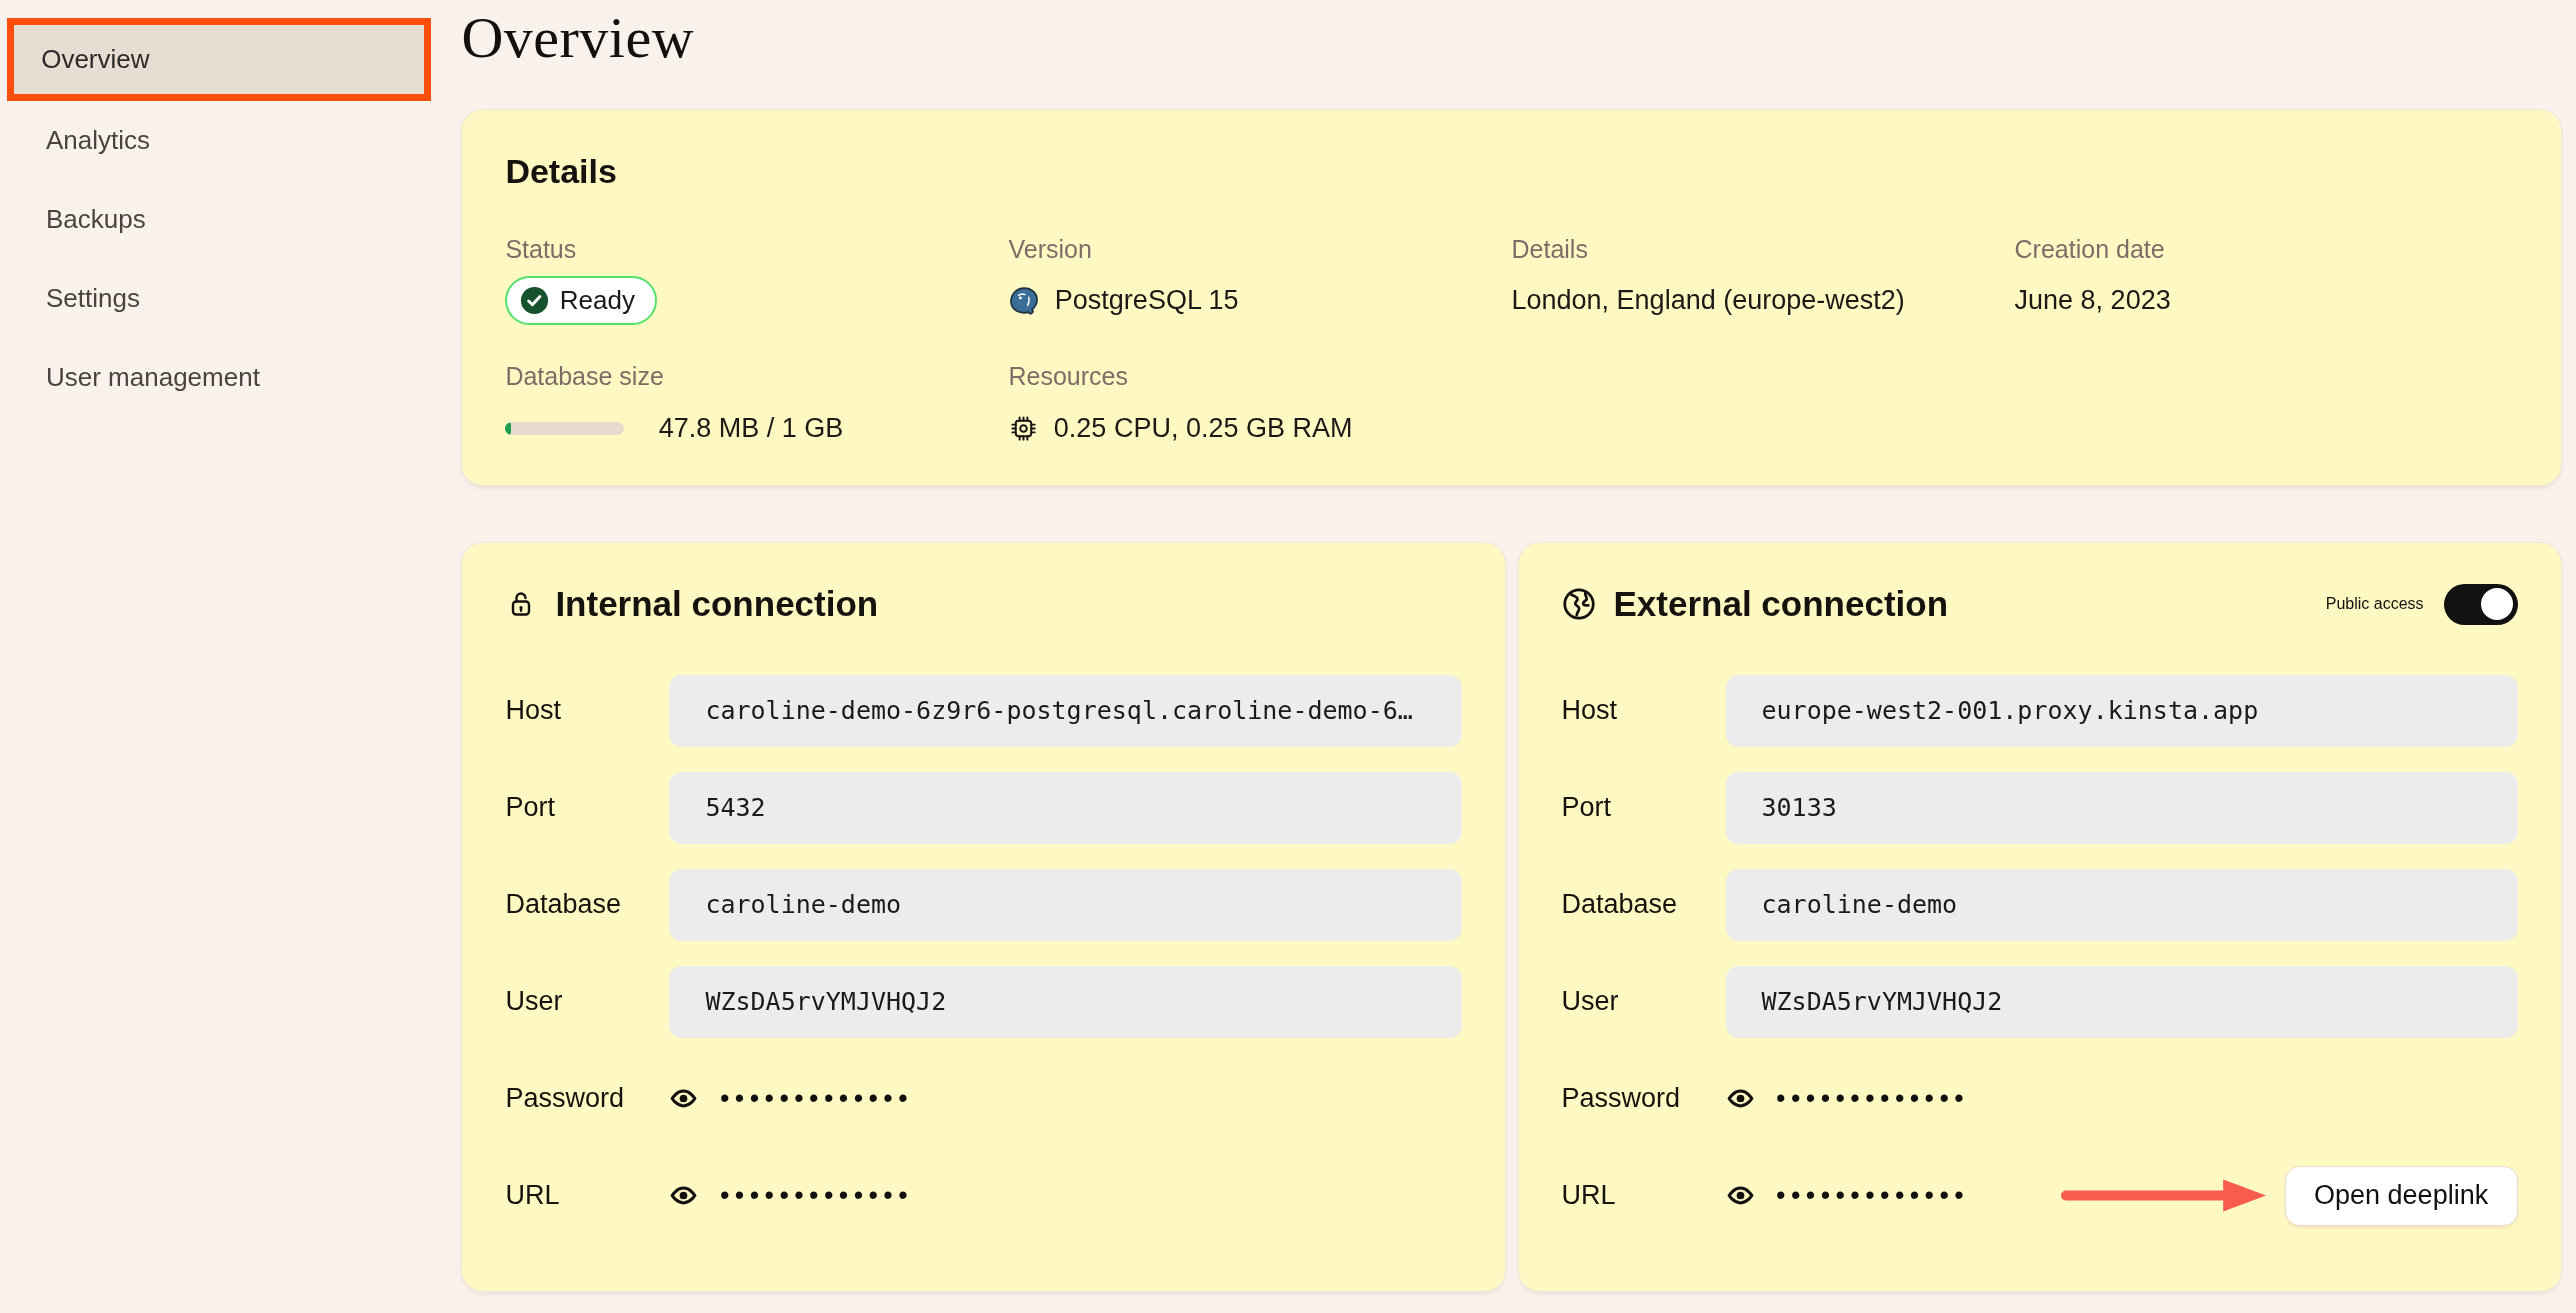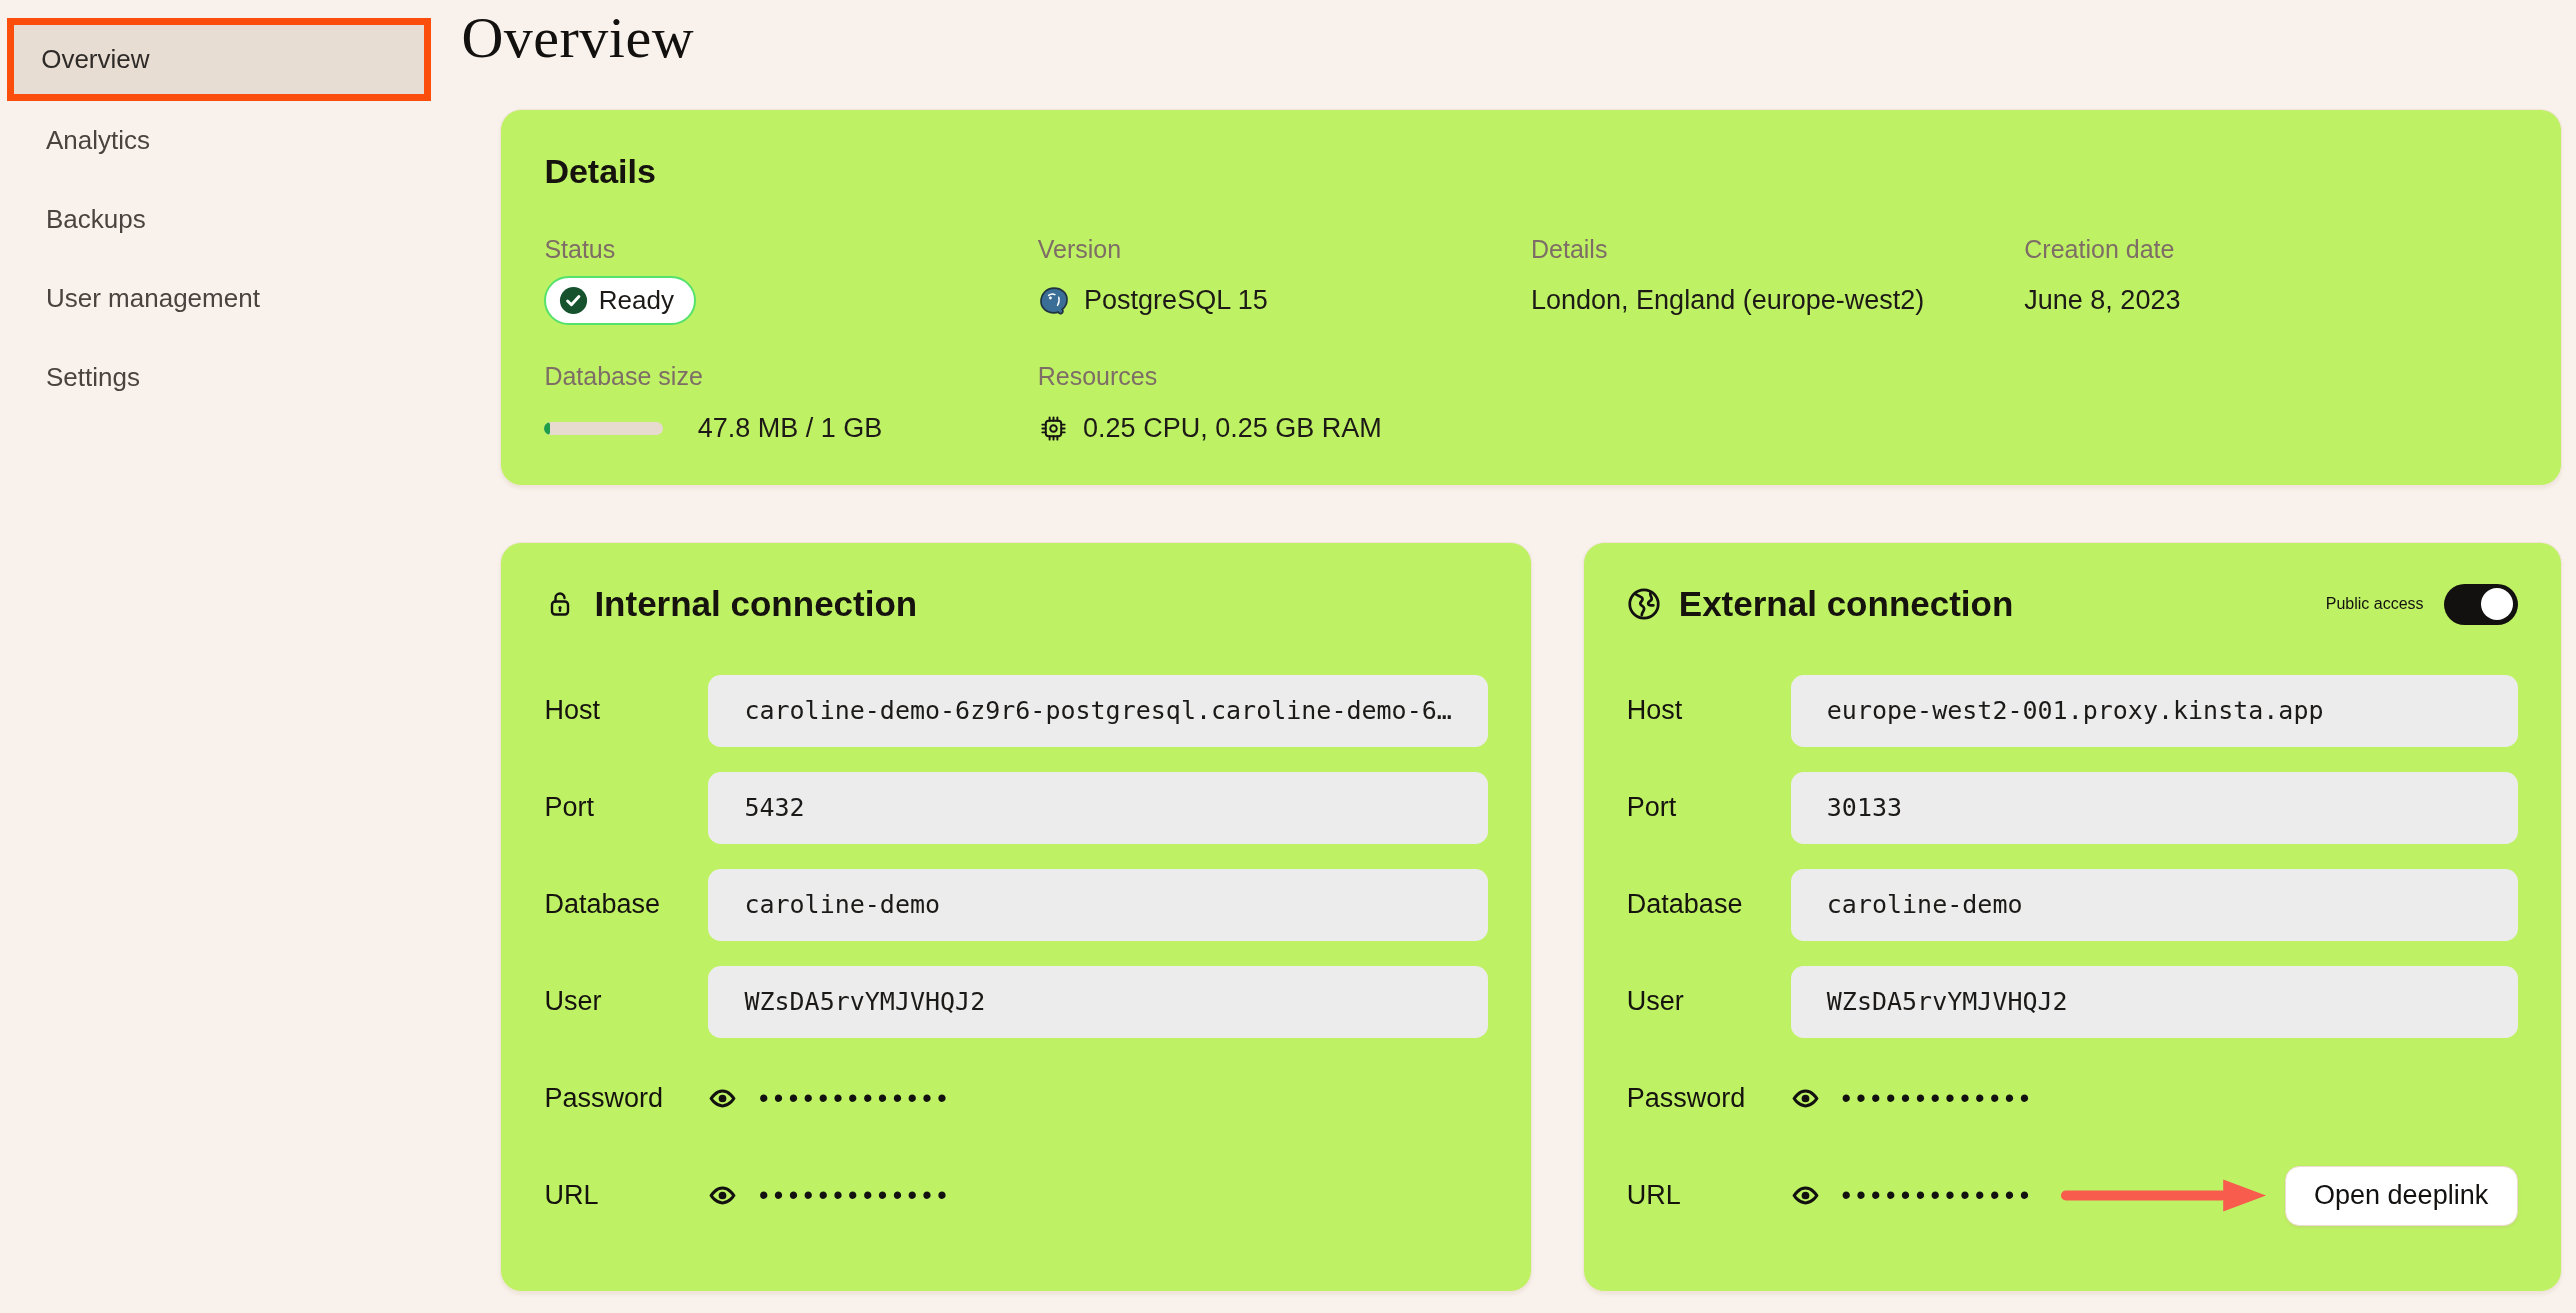--- a/index.html
+++ b/index.html
@@ -33,25 +33,24 @@
 
   
   .main { flex:1; padding:0 14.4px 0 5.4px; }
   .page-title {
     font-family:"Liberation Serif", "DejaVu Serif", serif;
     font-weight:500; font-size:58px; color:#131110;
     margin-top:3.6px; letter-spacing:0.5px;
   }
 
   .card {
-    background:#bef264;
+    background:#fef9c3;
     border:1.8px solid #f3e4d9;
     border-radius:21.6px;
     box-shadow:0 2.7px 3.6px rgba(186,156,134,0.14);
-    margin-left:39px;
   }
 
   
   .details-card { margin-top:38px; height:377px; padding:41px 43px 0 43px; }
   .card-heading { font-size:34px; font-weight:700; line-height:40px; color:#16130f; }
   .details-grid {
     margin-top:43px;
     display:grid; grid-template-columns:repeat(4,1fr); row-gap:36px;
   }
   .field-cell .cell-label {
@@ -128,24 +127,24 @@
     <div class="nav-active">
       <span>Overview</span>
     </div>
     <div class="nav-item">
       <span>Analytics</span>
     </div>
     <div class="nav-item">
       <span>Backups</span>
     </div>
     <div class="nav-item">
+      <span>Settings</span>
+    </div>
+    <div class="nav-item">
       <span>User management</span>
-    </div>
-    <div class="nav-item">
-      <span>Settings</span>
     </div>
   </nav>
 
   <main class="main">
     <h1 class="page-title">Overview</h1>
 
     <section class="card details-card">
       <h2 class="card-heading">Details</h2>
       <div class="details-grid">
 

